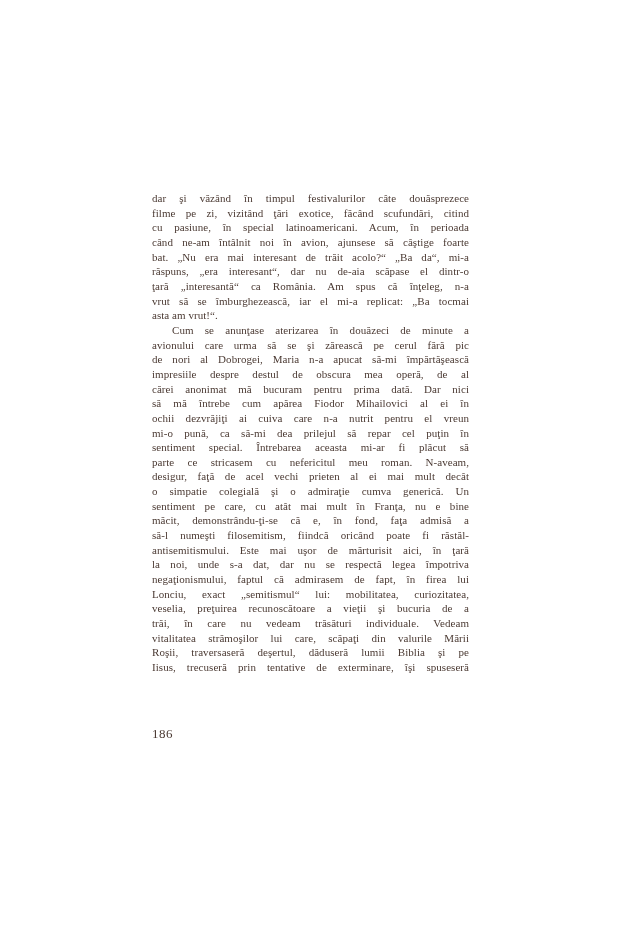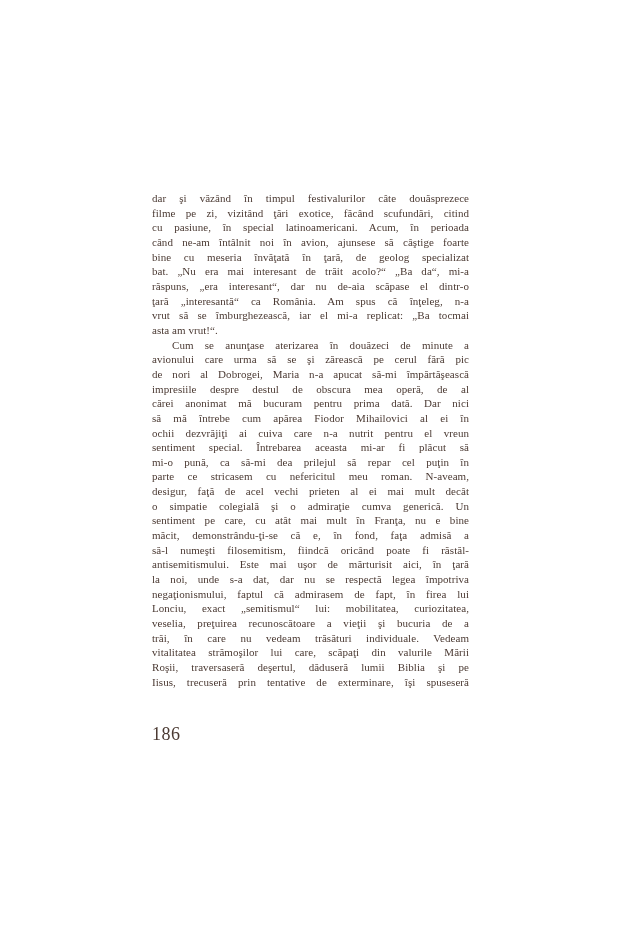--- a/index.html
+++ b/index.html
@@ -41,54 +41,53 @@
   .line.indent-first {
     text-indent: 20px;
   }
   .line.last-left {
     text-align-last: left;
   }
   .page-number {
     position: absolute;
     left: 152px;
     top: 726px;
-    font-size: 18px;
+    font-size: 13px;
     line-height: 16px;
     color: #4b3a33;
     letter-spacing: 0.5px;
     font-variant-numeric: oldstyle-nums;
   }
 </style>
 </head>
 <body>
 
 <div class="page">
   <div class="text-block">
       <div class="paragraph">
         <div class="line">dar şi văzând în timpul festivalurilor câte douăsprezece</div>
         <div class="line">filme pe zi, vizitând ţări exotice, făcând scufundări, citind</div>
         <div class="line">cu pasiune, în special latinoamericani. Acum, în perioada</div>
         <div class="line">când ne-am întâlnit noi în avion, ajunsese să câştige foarte</div>
-        <div class="line">bine cu meseria învăţată în ţară, de geolog specializat</div>
         <div class="line">bat. „Nu era mai interesant de trăit acolo?“ „Ba da“, mi-a</div>
         <div class="line">răspuns, „era interesant“, dar nu de-aia scăpase el dintr-o</div>
         <div class="line">ţară „interesantă“ ca România. Am spus că înţeleg, n-a</div>
         <div class="line">vrut să se îmburghezească, iar el mi-a replicat: „Ba tocmai</div>
         <div class="line last-left">asta am vrut!“.</div>
       </div>
       <div class="paragraph">
         <div class="line indent-first">Cum se anunţase aterizarea în douăzeci de minute a</div>
         <div class="line">avionului care urma să se şi zărească pe cerul fără pic</div>
         <div class="line">de nori al Dobrogei, Maria n-a apucat să-mi împărtăşească</div>
         <div class="line">impresiile despre destul de obscura mea operă, de al</div>
         <div class="line">cărei anonimat mă bucuram pentru prima dată. Dar nici</div>
         <div class="line">să mă întrebe cum apărea Fiodor Mihailovici al ei în</div>
         <div class="line">ochii dezvrăjiţi ai cuiva care n-a nutrit pentru el vreun</div>
+        <div class="line">mi-o pună, ca să-mi dea prilejul să repar cel puţin în</div>
         <div class="line">sentiment special. Întrebarea aceasta mi-ar fi plăcut să</div>
-        <div class="line">mi-o pună, ca să-mi dea prilejul să repar cel puţin în</div>
         <div class="line">parte ce stricasem cu nefericitul meu roman. N-aveam,</div>
         <div class="line">desigur, faţă de acel vechi prieten al ei mai mult decât</div>
         <div class="line">o simpatie colegială şi o admiraţie cumva generică. Un</div>
         <div class="line">sentiment pe care, cu atât mai mult în Franţa, nu e bine</div>
         <div class="line">măcit, demonstrându-ţi-se că e, în fond, faţa admisă a</div>
         <div class="line">să-l numeşti filosemitism, fiindcă oricând poate fi răstăl-</div>
         <div class="line">antisemitismului. Este mai uşor de mărturisit aici, în ţară</div>
         <div class="line">la noi, unde s-a dat, dar nu se respectă legea împotriva</div>
         <div class="line">negaţionismului, faptul că admirasem de fapt, în firea lui</div>
         <div class="line">Lonciu, exact „semitismul“ lui: mobilitatea, curiozitatea,</div>

